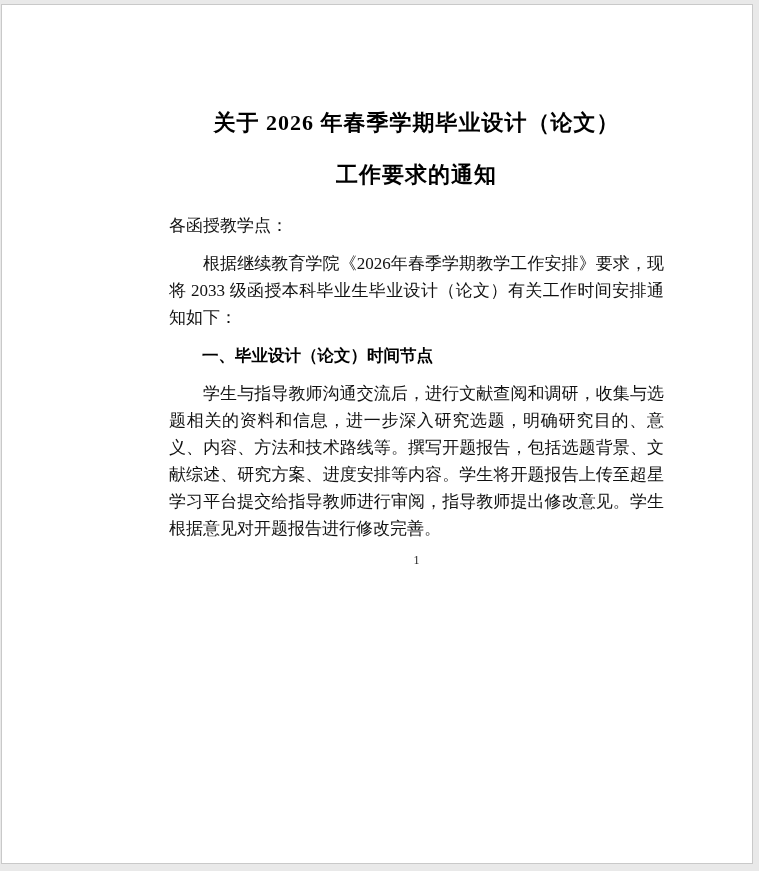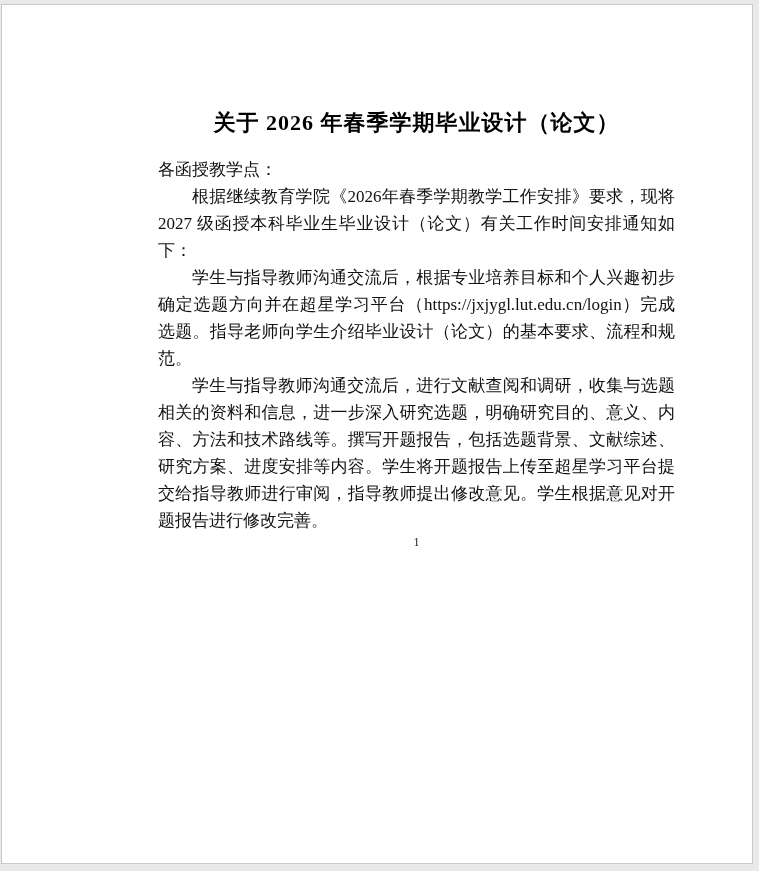--- a/index.html
+++ b/index.html
@@ -34,21 +34,21 @@
     line-height: 52px;
     letter-spacing: 1px;
     color: #000000;
   }
   .body-text {
     margin-top: 7px;
     font-size: 17px;
     line-height: 27px;
   }
   .body-text p {
-    margin: 0;
+    margin: 11px;
     padding: 0;
   }
   .salutation {
     text-indent: 0;
   }
   .para {
     text-indent: 2em;
     text-align: justify;
     text-justify: inter-ideograph;
   }
@@ -67,25 +67,26 @@
   }
 </style>
 </head>
 <body>
 
 <div class="viewport">
   <div class="page">
 
     <div class="doc-title">
       <div>关于 2026 年春季学期毕业设计（论文）</div>
+      <div>工作要求的通知</div>
     </div>
 
     <div class="body-text">
       <p class="salutation">各函授教学点：</p>
-      <p class="para">根据继续教育学院《2026年春季学期教学工作安排》要求，现将 2027 级函授本科毕业生毕业设计（论文）有关工作时间安排通知如下：</p>
-      <p class="para">学生与指导教师沟通交流后，根据专业培养目标和个人兴趣初步确定选题方向并在超星学习平台（https://jxjygl.lut.edu.cn/login）完成选题。指导老师向学生介绍毕业设计（论文）的基本要求、流程和规范。</p>
+      <p class="para">根据继续教育学院《2026年春季学期教学工作安排》要求，现将 2033 级函授本科毕业生毕业设计（论文）有关工作时间安排通知如下：</p>
+      <p class="heading-1">一、毕业设计（论文）时间节点</p>
       <p class="para">学生与指导教师沟通交流后，进行文献查阅和调研，收集与选题相关的资料和信息，进一步深入研究选题，明确研究目的、意义、内容、方法和技术路线等。撰写开题报告，包括选题背景、文献综述、研究方案、进度安排等内容。学生将开题报告上传至超星学习平台提交给指导教师进行审阅，指导教师提出修改意见。学生根据意见对开题报告进行修改完善。</p>
     </div>
 
     <div class="page-number">1</div>
 
   </div>
 </div>
 
 </body></html>

